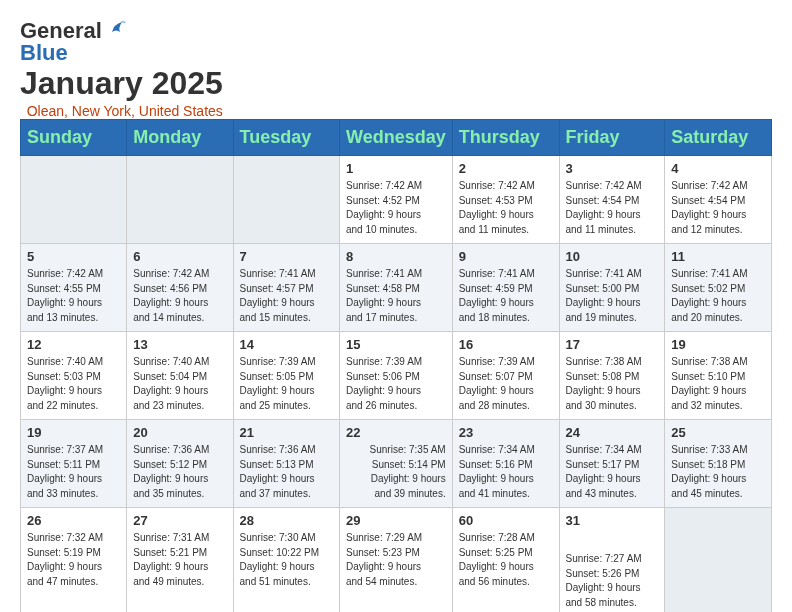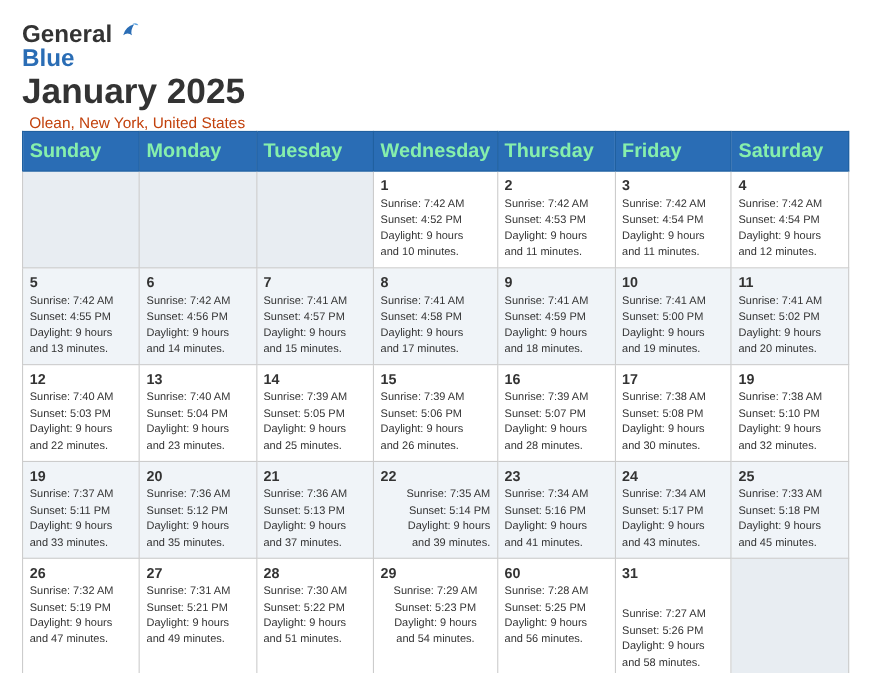--- a/index.html
+++ b/index.html
@@ -322,27 +322,27 @@
           <td>
             <span class="day-number">27</span>
             <div class="day-info" style="white-space: pre-line;">Sunrise: 7:31 AM
 Sunset: 5:21 PM
 Daylight: 9 hours
 and 49 minutes.</div>
           </td>
           <td>
             <span class="day-number">28</span>
             <div class="day-info" style="white-space: pre-line;">Sunrise: 7:30 AM
-Sunset: 5:22 PM
+Sunset: 10:22 PM
 Daylight: 9 hours
 and 51 minutes.</div>
           </td>
           <td>
             <span class="day-number">29</span>
-            <div class="day-info" style="white-space: pre-line; text-align: center;">Sunrise: 7:29 AM
+            <div class="day-info" style="white-space: pre-line;">Sunrise: 7:29 AM
 Sunset: 5:23 PM
 Daylight: 9 hours
 and 54 minutes.</div>
           </td>
           <td>
             <span class="day-number">60</span>
             <div class="day-info" style="white-space: pre-line;">Sunrise: 7:28 AM
 Sunset: 5:25 PM
 Daylight: 9 hours
 and 56 minutes.</div>

